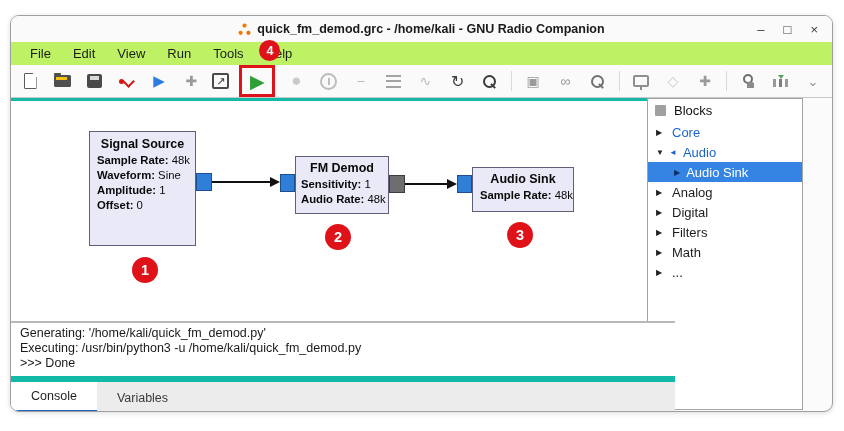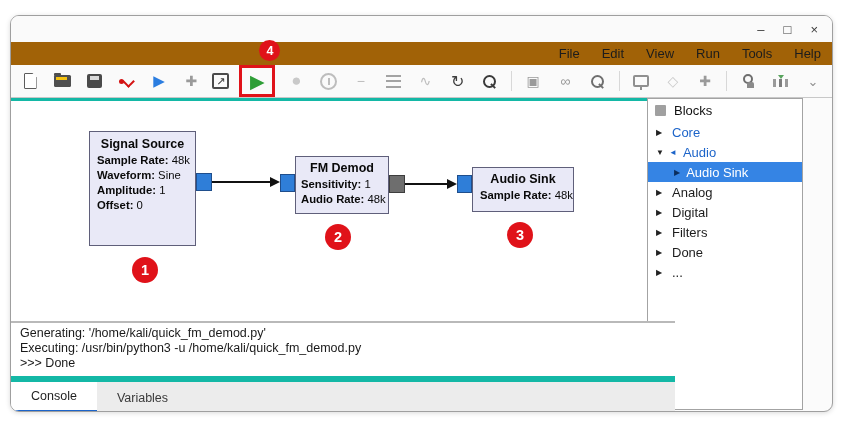--- a/index.html
+++ b/index.html
@@ -14,21 +14,21 @@
   
   .titlebar { position:relative; height:26px; display:flex; align-items:center; justify-content:center;
               background:#fafafa; }
   .titlebar .title { display:flex; align-items:center; gap:6px; font-size:12.5px; font-weight:700; color:#1a1a1a; }
   .grc-logo { width:13px; height:13px; display:inline-block; }
   .win-controls { position:absolute; right:14px; top:0; height:26px; display:flex; align-items:center; gap:19px;
                   font-size:13px; color:#3c3c3c; }
   .win-controls span { cursor:default; line-height:1; }
 
   
-  .menubar { height:23px; display:flex; align-items:center; padding-left:8px; background:#a16207;justify-content:flex-end; }
+  .menubar { height:23px; display:flex; align-items:center; padding-left:8px; background:#bef264; }
   .menu-item { padding:2px 11px; font-size:13px; color:#1c1c1c; }
 
   
   .toolbar { height:33px; display:flex; align-items:center; padding:0 8px; gap:10px;
              background:#fafafa; border-bottom:1px solid #c8c8c8; }
   .ic { width:24px; height:24px; display:flex; align-items:center; justify-content:center;
         font-size:14px; color:#555; position:relative; background:transparent; border:none; }
   .sep { width:1px; height:20px; background:#d8d8d8; }
   .glyph-blue { color:#2b7de0; font-size:15px; }
   .glyph-green { color:#2e9e37; font-size:19px; }
@@ -116,20 +116,28 @@
   .tree-row.selected .label { color:#fff; }
   .tree-row.child.plain { padding-left:37px; }
 </style>
 </head>
 <body>
 
 <div id="page">
   <div id="win">
 
     <div class="titlebar">
+      <div class="title">
+        <svg class="grc-logo" viewBox="0 0 13 13">
+          <circle cx="6.5" cy="2.6" r="2.1" fill="#f57900"></circle>
+          <circle cx="2.6" cy="9.8" r="2.1" fill="#f57900"></circle>
+          <circle cx="10.4" cy="9.8" r="2.1" fill="#e8710a"></circle>
+        </svg>
+        <span>quick_fm_demod.grc - /home/kali - GNU Radio Companion</span>
+      </div>
       <div class="win-controls">
         <span>–</span>
         <span>□</span>
         <span>×</span>
       </div>
     </div>
 
     <div class="menubar">
       <span class="menu-item">File</span>
       <span class="menu-item">Edit</span>
@@ -255,21 +263,21 @@
       <div class="tree-row">
         <span class="caret">▶</span>
         <span class="label">Digital</span>
       </div>
       <div class="tree-row">
         <span class="caret">▶</span>
         <span class="label">Filters</span>
       </div>
       <div class="tree-row">
         <span class="caret">▶</span>
-        <span class="label">Done</span>
+        <span class="label">Math</span>
       </div>
       <div class="tree-row">
         <span class="caret">▶</span>
         <span class="label">...</span>
       </div>
     </div>
 
     <div class="console-area">
       <div class="console-line">Generating: '/home/kali/quick_fm_demod.py'</div>
       <div class="console-line">Executing: /usr/bin/python3 -u /home/kali/quick_fm_demod.py</div>

